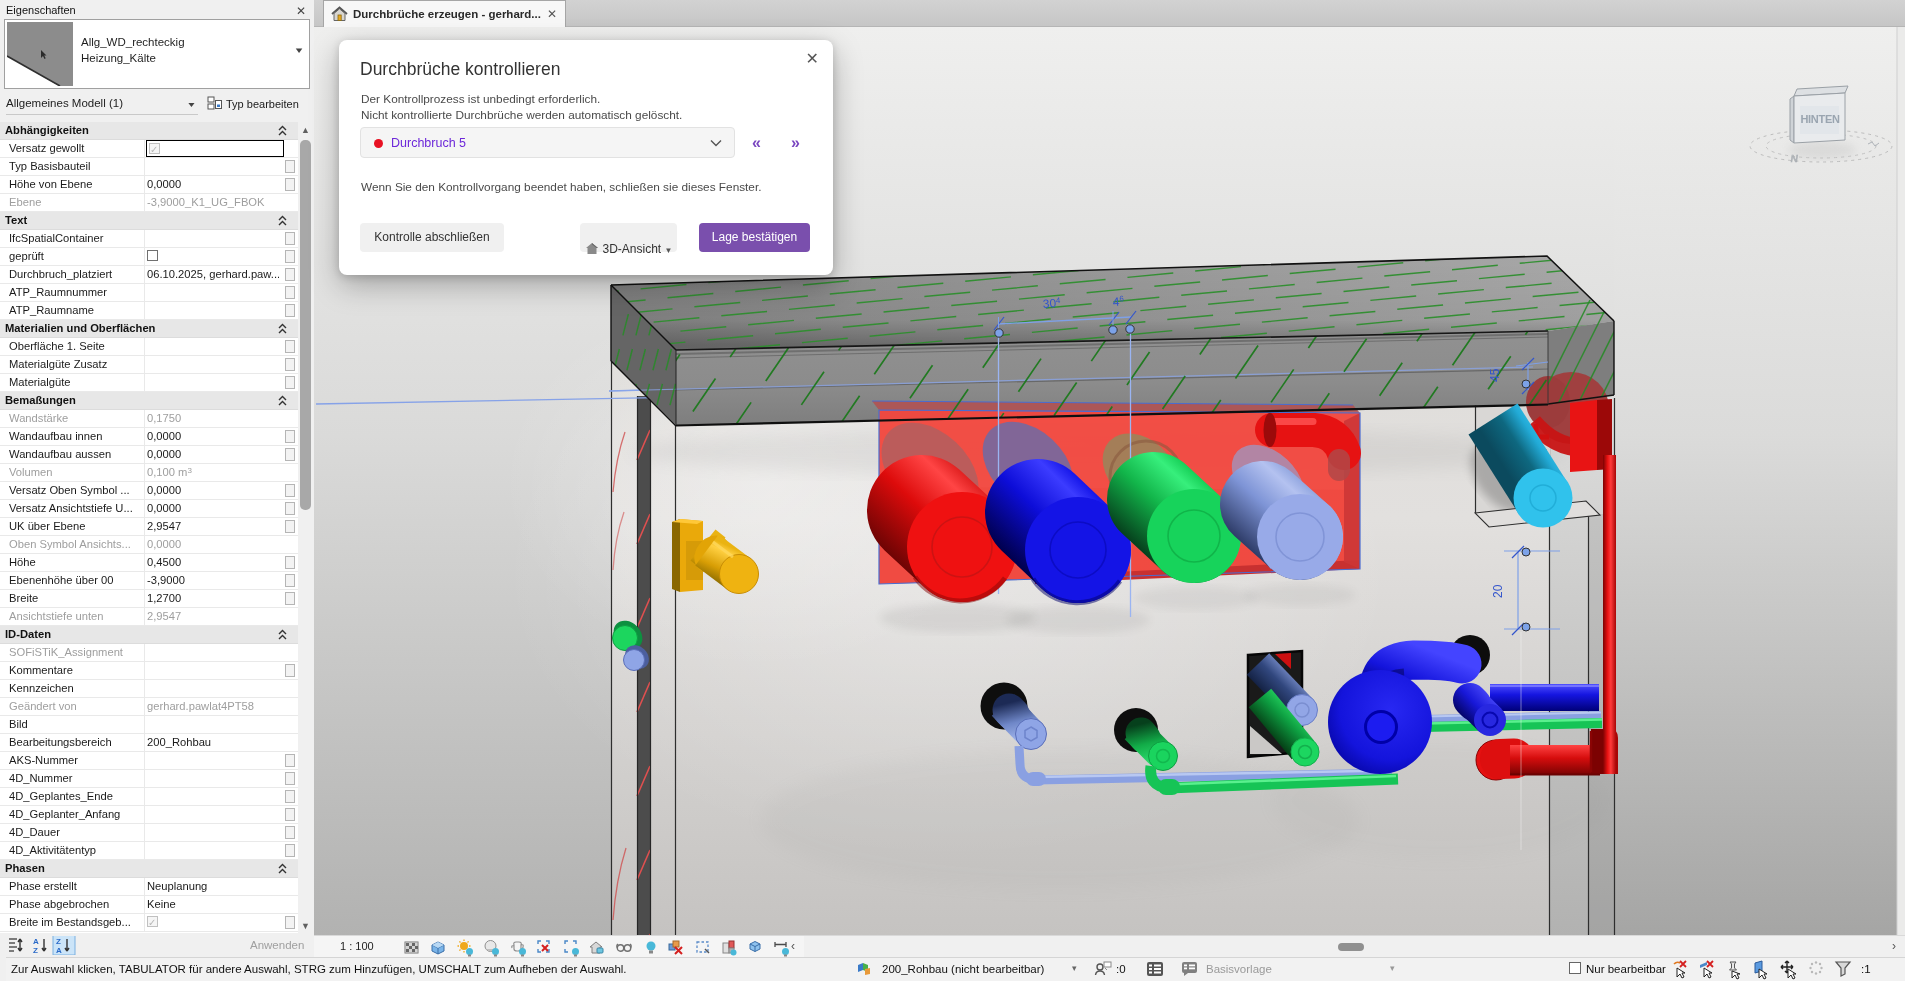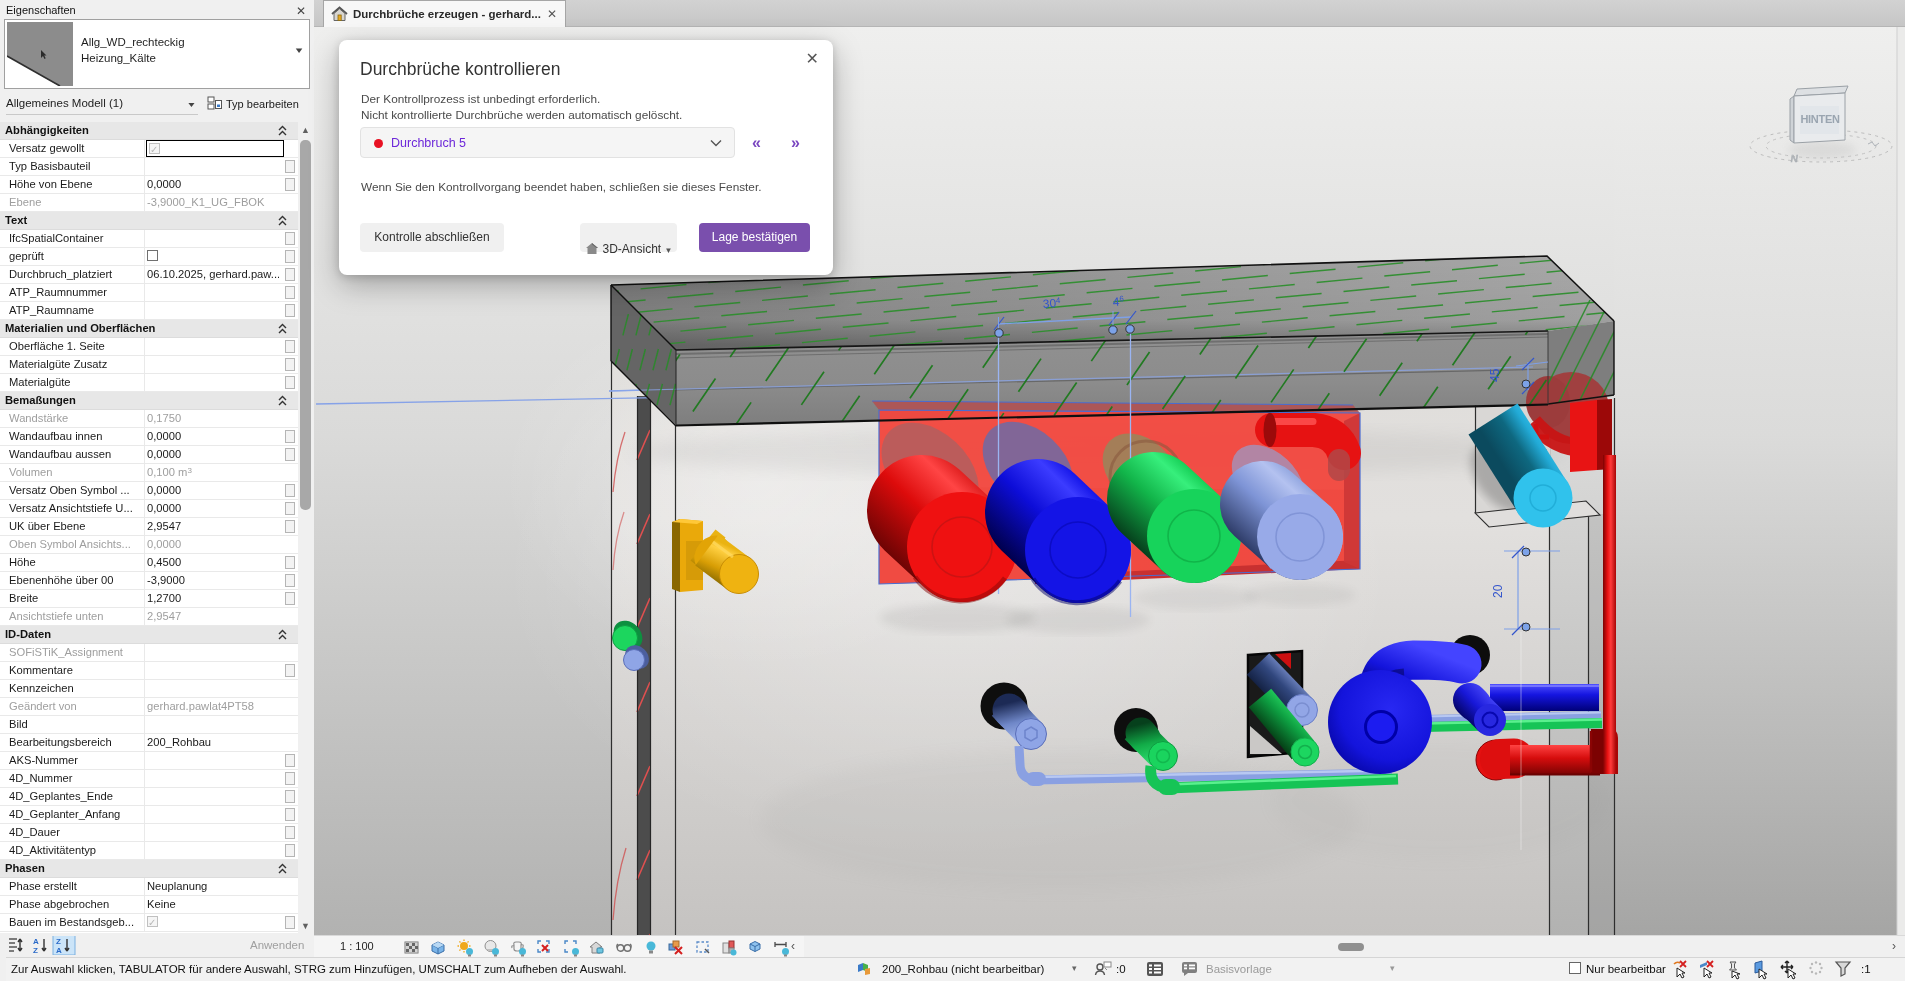--- a/index.html
+++ b/index.html
@@ -308,21 +308,21 @@
         <span class="lab">Phase erstellt</span>
         <span class="val">Neuplanung</span>
       </div>
       <div class="row">
         <span class="vline"></span>
         <span class="lab">Phase abgebrochen</span>
         <span class="val">Keine</span>
       </div>
       <div class="row">
         <span class="vline"></span>
-        <span class="lab">Bauen im Bestandsgeb...</span>
+        <span class="lab">Breite im Bestandsgeb...</span>
         <span style="position:absolute;left:147px;top:2px;width:11px;height:11px;border:1px solid #c0c0c0;background:#f5f5f5;color:#b8b8b8;font-size:10px;line-height:11px;">✓</span>
         <span class="cb"></span>
       </div>
   </div>
   <div class="abs" id="pscroll">
     <div class="sarrow" style="top:3px;">▲</div>
     <div id="pthumb"></div>
     <div class="sarrow" style="top:799px;">▼</div>
   </div>
   <div class="abs" id="psort">

